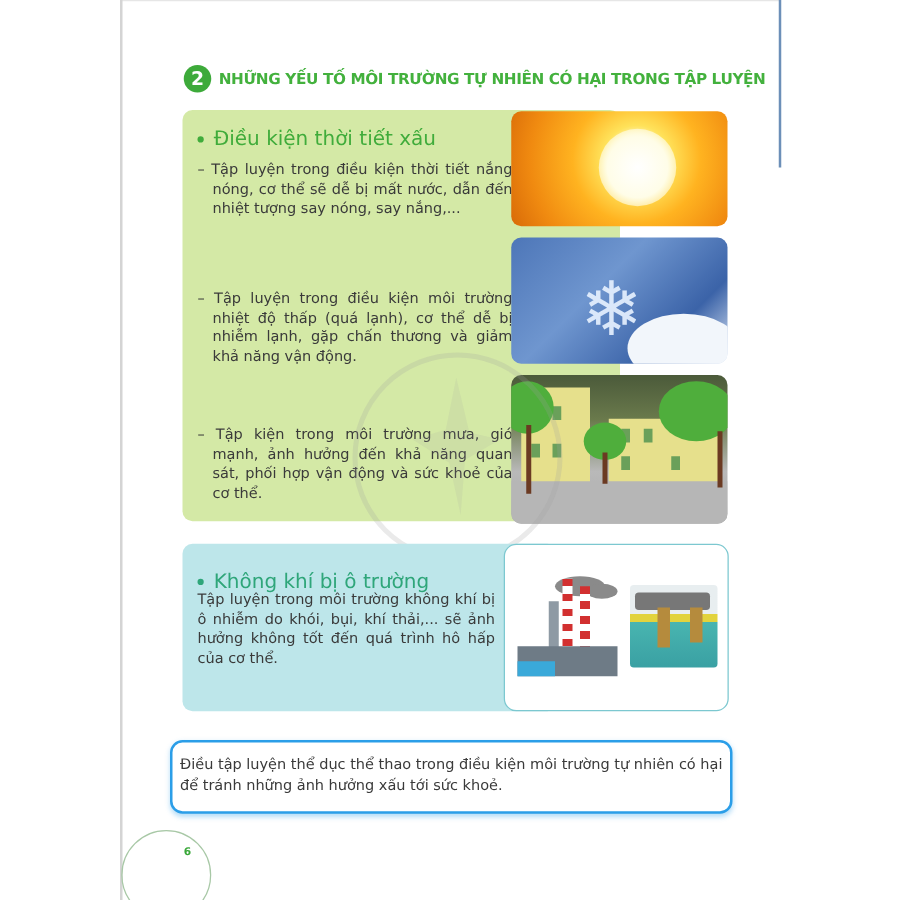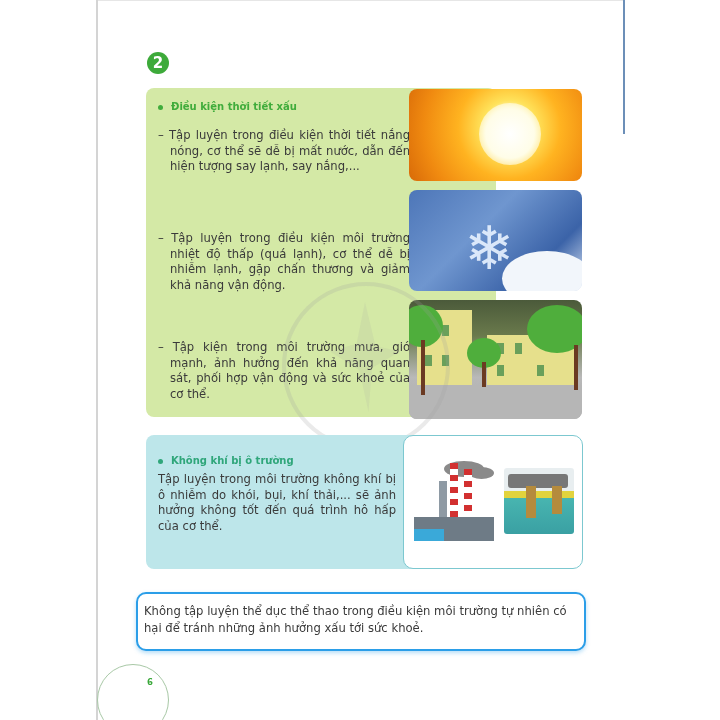--- a/index.html
+++ b/index.html
@@ -12,21 +12,21 @@
   .heading { position:absolute; left:147px; top:52px; display:flex; align-items:center; }
   .num-badge { width:22px; height:22px; border-radius:50%; background:#3daa3a; color:#fff;
                font-weight:bold; font-size:15px; display:flex; align-items:center; justify-content:center; margin-right:6px; }
   .heading-text { color:#43b13d; font-weight:bold; font-size:12.2px; letter-spacing:-0.3px; }
 
   .green-panel { position:absolute; left:146px; top:88px; width:350px; height:329px;
                  background:#d4e9a6; border-radius:8px; }
   .blue-panel { position:absolute; left:146px; top:435px; width:300px; height:134px;
                 background:#bde6ea; border-radius:8px; }
 
-  .bullet-title { position:absolute; font-weight:bold; font-size:10px; }
+  .bullet-title { position:absolute; font-weight:normal; font-size:16px; }
   .bullet-title .dot { display:inline-block; width:5px; height:5px; border-radius:50%; margin-right:8px; vertical-align:middle; }
   .green-title { left:158px; top:101px; color:#40ac3b; }
   .green-title .dot { background:#40ac3b; }
   .blue-title { left:158px; top:455px; color:#2fa67a; }
   .blue-title .dot { background:#2fa67a; }
 
   .para { position:absolute; color:#3a3a3a; font-size:11.6px; line-height:15.5px; text-align:justify; }
   .para.dash { padding-left:12px; text-indent:-12px; }
   .p1 { left:158px; top:128px; width:240px; }
   .p2 { left:158px; top:231px; width:240px; }
@@ -81,27 +81,28 @@
 </style>
 </head>
 <body>
 
 <div class="page-top-border"></div>
 <div class="page-left-border"></div>
 <div class="page-right-border"></div>
 
 <div class="heading">
   <div class="num-badge">2</div>
+  <div class="heading-text">NHỮNG YẾU TỐ MÔI TRƯỜNG TỰ NHIÊN CÓ HẠI TRONG TẬP LUYỆN</div>
 </div>
 
 <div class="green-panel"></div>
 <div class="bullet-title green-title">
   <span class="dot"></span><span>Điều kiện thời tiết xấu</span>
 </div>
-<div class="para dash p1">– Tập luyện trong điều kiện thời tiết nắng nóng, cơ thể sẽ dễ bị mất nước, dẫn đến hiện tượng say lạnh, say nắng,...</div>
+<div class="para dash p1">– Tập luyện trong điều kiện thời tiết nắng nóng, cơ thể sẽ dễ bị mất nước, dẫn đến nhiệt tượng say nóng, say nắng,...</div>
 <div class="para dash p2">– Tập luyện trong điều kiện môi trường nhiệt độ thấp (quá lạnh), cơ thể dễ bị nhiễm lạnh, gặp chấn thương và giảm khả năng vận động.</div>
 <div class="para dash p3">– Tập kiện trong môi trường mưa, gió mạnh, ảnh hưởng đến khả năng quan sát, phối hợp vận động và sức khoẻ của cơ thể.</div>
 
 <div class="photo photo-sun">
   <div class="sun-core"></div>
 </div>
 <div class="photo photo-snow">
   <div class="snowflake">❄</div>
   <div class="snowbank"></div>
 </div>
@@ -147,16 +148,16 @@
     <div class="factory-water"></div>
   </div>
   <div class="river">
     <div class="pipe" style="left:4px;width:60px"></div>
     <div class="sludge" style="left:22px;top:18px;height:32px"></div>
     <div class="sludge" style="left:48px;top:18px;height:28px"></div>
   </div>
 </div>
 
 <div class="summary-box"></div>
-<div class="summary-text">Không tập luyện thể dục thể thao trong điều kiện môi trường tự nhiên có hại để tránh những ảnh hưởng xấu tới sức khoẻ.</div>
+<div class="summary-text">Điều tập luyện thể dục thể thao trong điều kiện môi trường tự nhiên có hại để tránh những ảnh hưởng xấu tới sức khoẻ.</div>
 
 <div class="page-circle"></div>
 <div class="page-number">6</div>
 
 </body></html>

